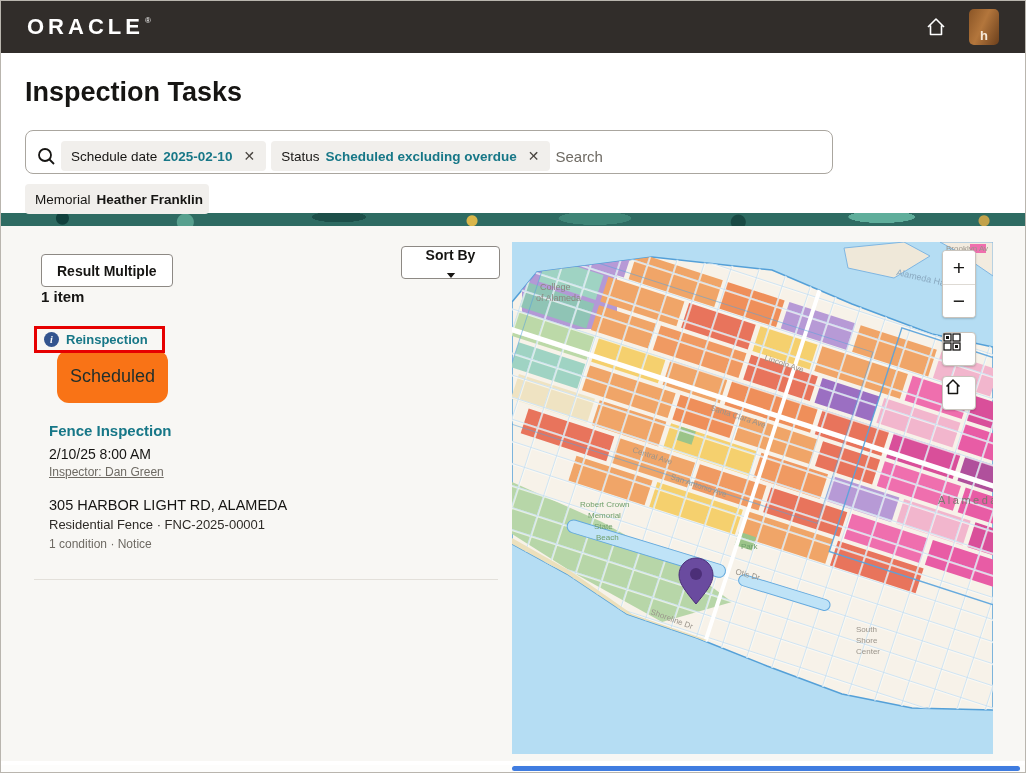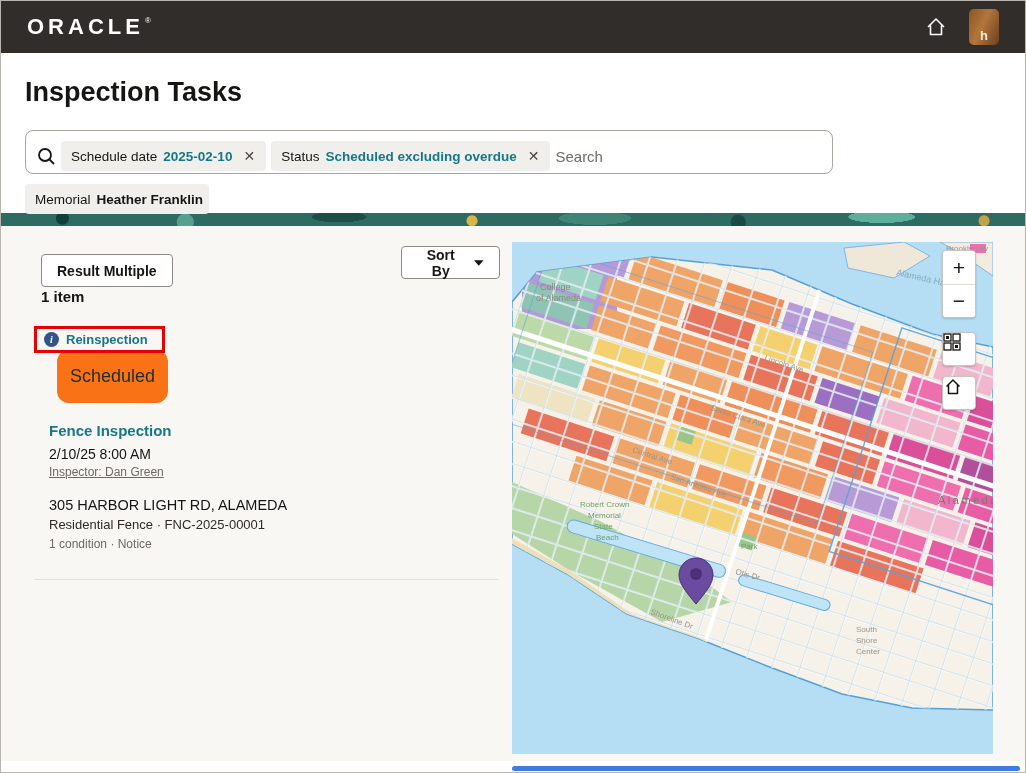--- a/index.html
+++ b/index.html
@@ -44,21 +44,21 @@
       radial-gradient(ellipse 55px 10px at 86% 30%, #5fae9b 0 60%, transparent 61%),
       radial-gradient(circle 6px at 96% 60%, #c2a24b 0 5px, transparent 6px); }
 
   
   .content { position:relative; height:535px; background:#f8f7f4; }
 
   .btn { background:#fff; border:1px solid #8d8984; border-radius:4px; height:33px;
          font-family:"Liberation Sans",sans-serif; font-size:14px; font-weight:700; color:#161513;
          padding:0 15px; cursor:pointer; display:inline-flex; align-items:center; gap:10px; }
   .btn-result { position:absolute; left:40px; top:28px; }
-  .btn-sort   { position:absolute; left:400px; top:20px; width:99px; justify-content:space-between; }
+  .btn-sort   { position:absolute; left:400px; top:20px; width:99px; justify-content:space-between;flex-direction:column; }
   .item-count { position:absolute; left:40px; top:62px; font-size:15px; font-weight:700; color:#161513; }
 
   .card { position:absolute; left:33px; top:100px; width:464px; }
   .redbox { display:inline-flex; align-items:center; gap:7px; border:3px solid #e60000;
             padding:3px 14px 3px 7px; position:relative; z-index:2; }
   .info-dot { width:15px; height:15px; border-radius:50%; background:#33548e; color:#fff;
               font-size:10px; font-weight:700; font-family:"Liberation Serif",serif; font-style:italic;
               display:flex; align-items:center; justify-content:center; }
   .flag-link { color:#177787; font-size:13px; font-weight:700; cursor:pointer; }
   .pill-line { margin:-3px 0 0 23px; position:relative; z-index:1; }

